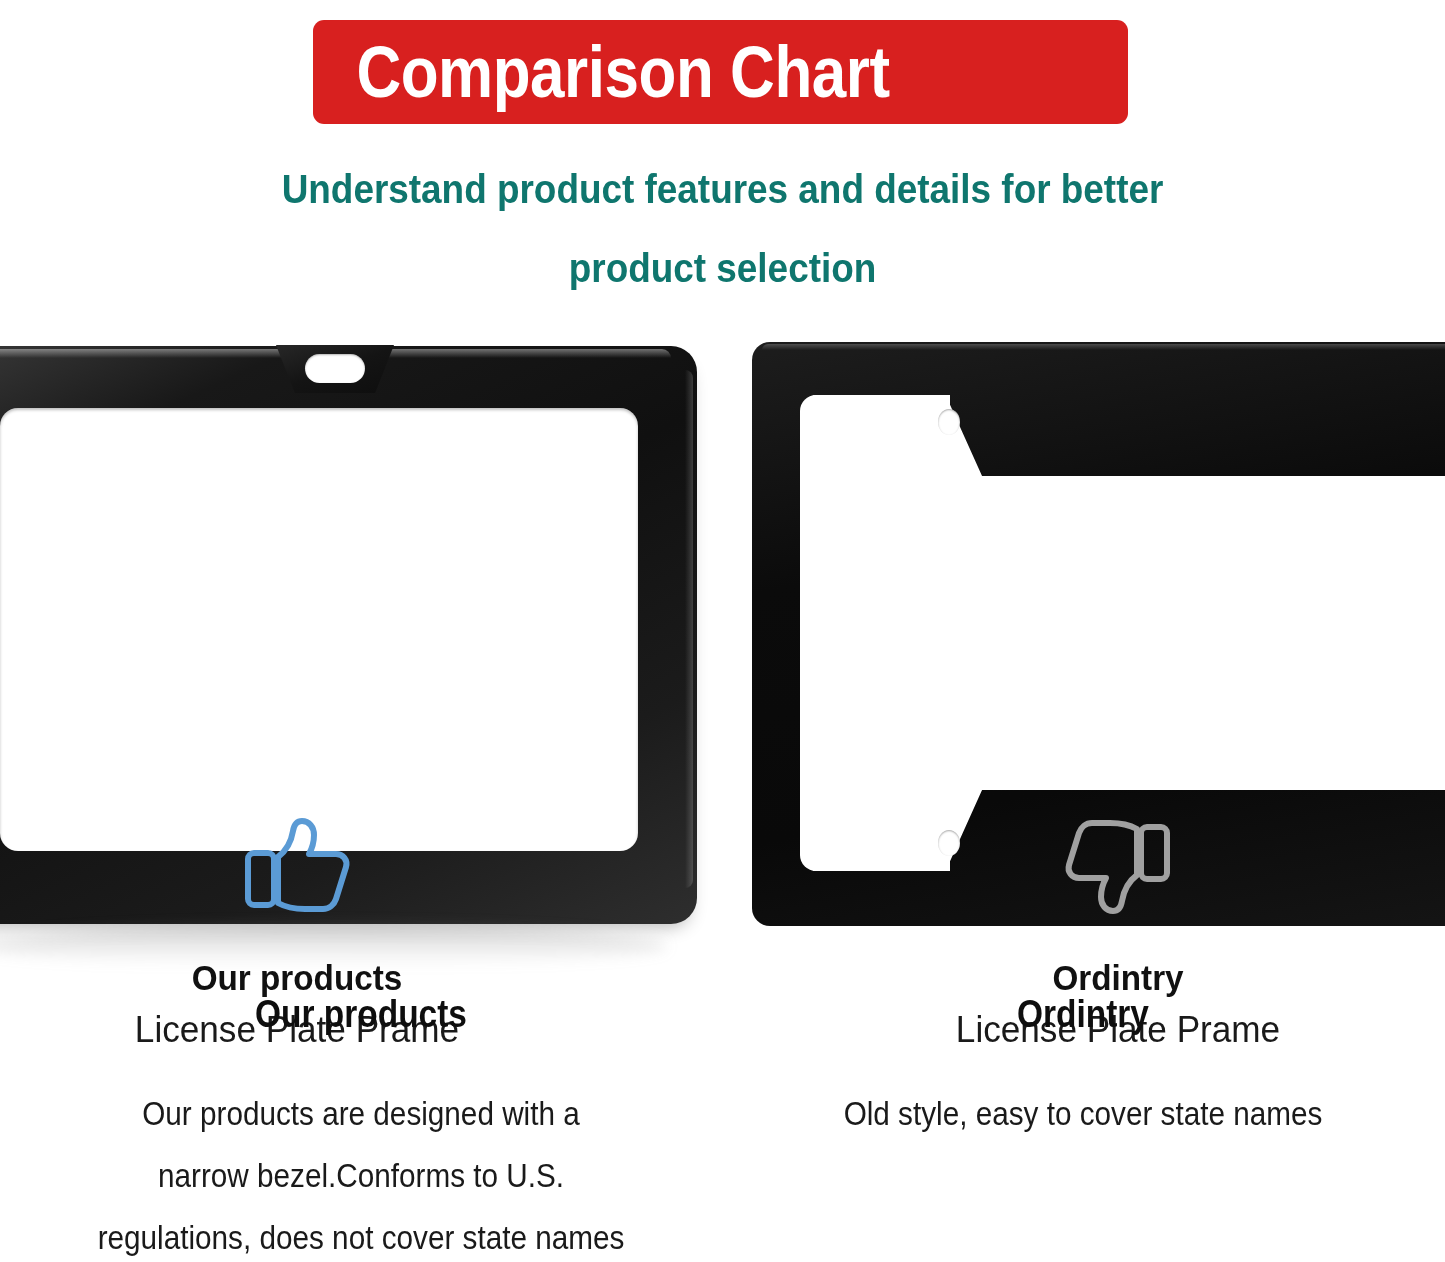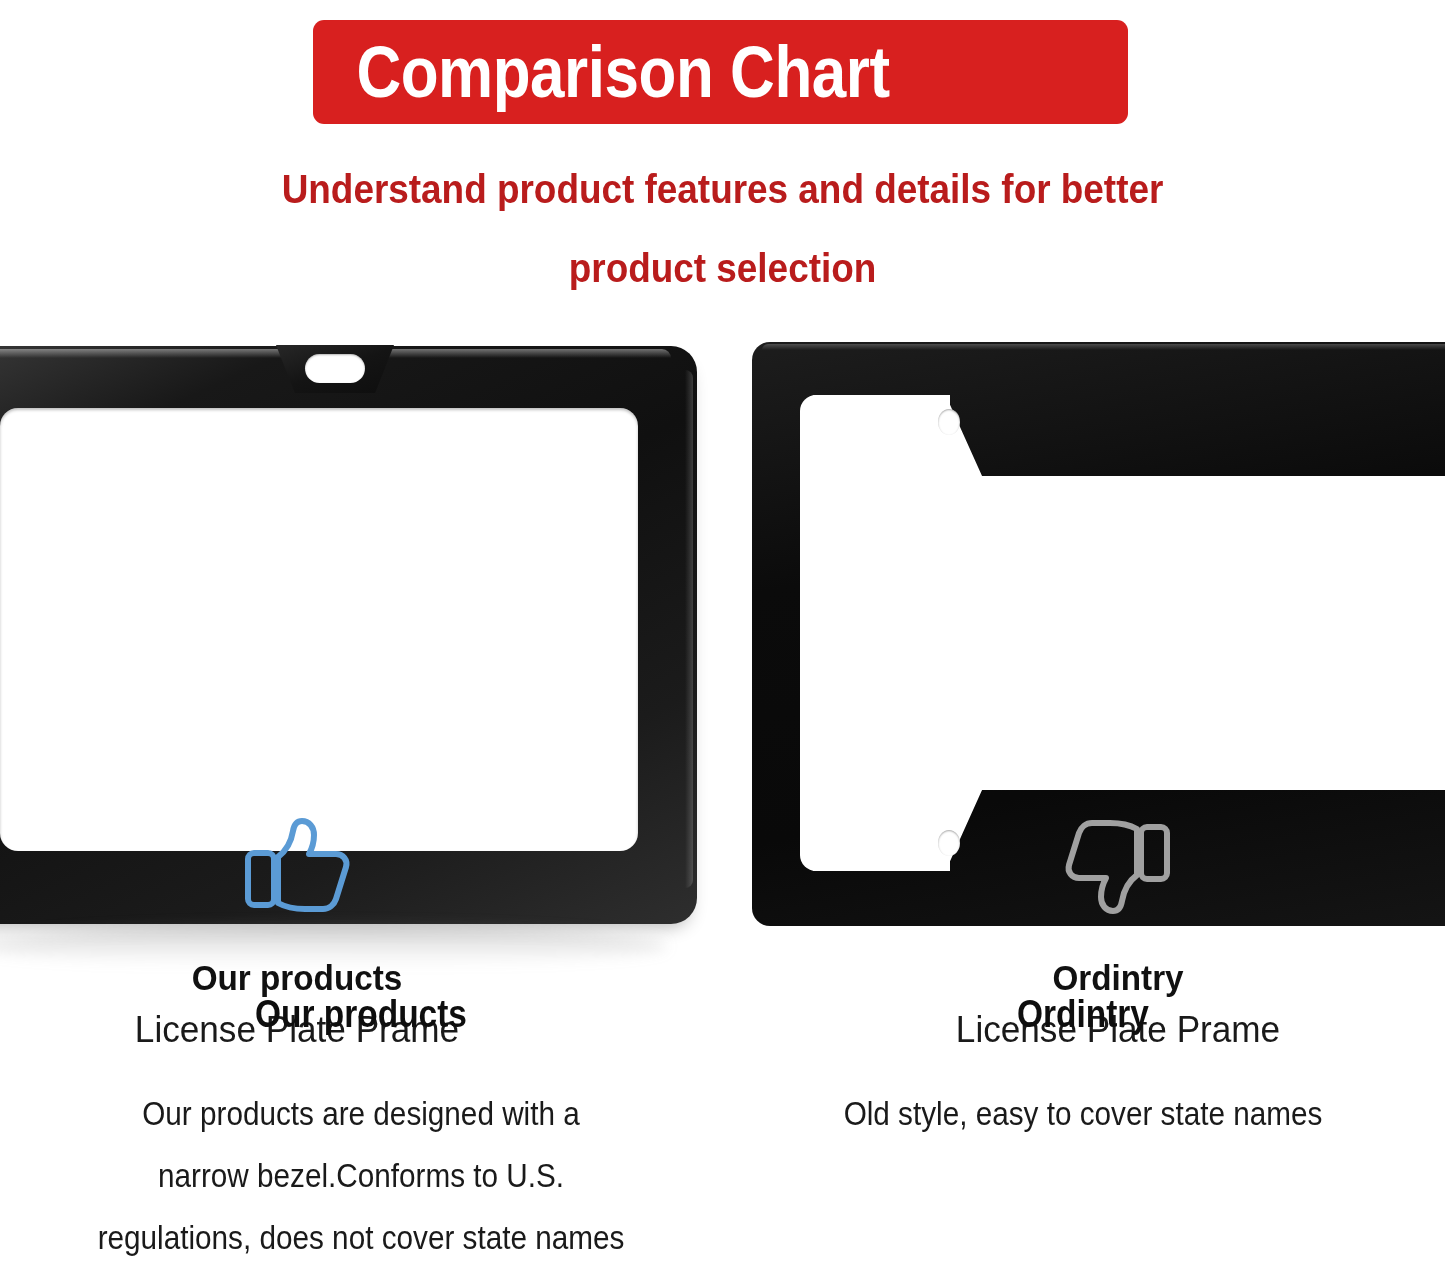--- a/index.html
+++ b/index.html
@@ -43,21 +43,21 @@
 
   
   #subtitle {
     position: absolute;
     left: 0;
     top: 150px;
     width: 1445px;
     text-align: center;
     font-size: 41px;
     font-weight: bold;
-    color: #b91c1c;
+    color: #0f766e;
     line-height: 79px;
   }
   #subtitle .sub-line {
     display: block;
     transform: scaleX(0.9);
   }
 
   
   #product-stage {
     position: absolute;

